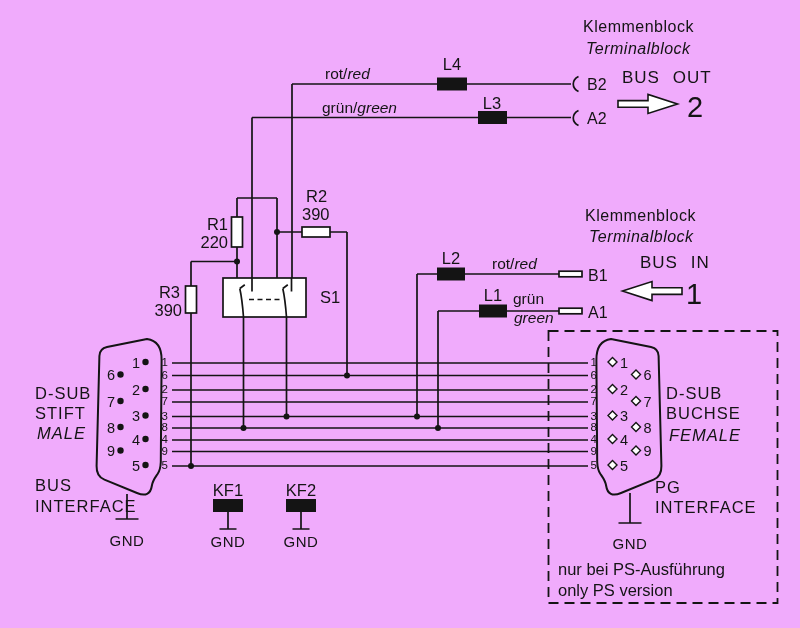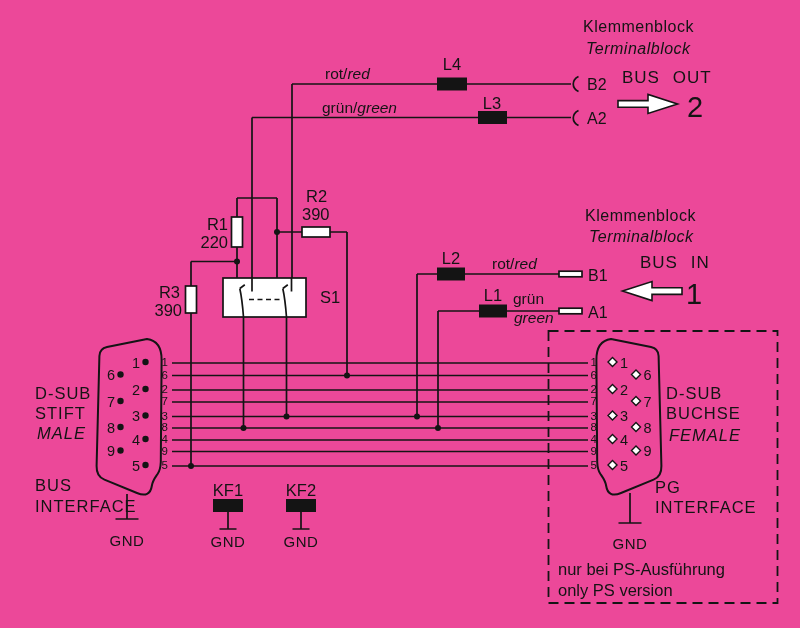--- a/index.html
+++ b/index.html
@@ -1,16 +1,16 @@
 <!DOCTYPE html>
 <html><head>
 <meta charset="utf-8">
 <style>
   html,body{margin:0;padding:0;background:#ffffff;}
-  .stage{width:800px;height:628px;background:#ec4899;position:relative;overflow:hidden;}
+  .stage{width:800px;height:628px;background:#f0abfc;position:relative;overflow:hidden;}
   svg{display:block;}
   text{font-family:"Liberation Sans","DejaVu Sans",sans-serif;fill:#141414;}
   .t-block{font-size:16px;letter-spacing:.5px;}
   .t-block-it{font-size:16px;font-style:italic;letter-spacing:.5px;}
   .t-dir{font-size:17px;letter-spacing:1px;word-spacing:7px;}
   .t-num{font-size:29px;}
   .t-comp{font-size:16.5px;}
   .t-term{font-size:16px;}
   .t-wire{font-size:15.5px;}
   .t-wire-it{font-size:15.5px;font-style:italic;}

